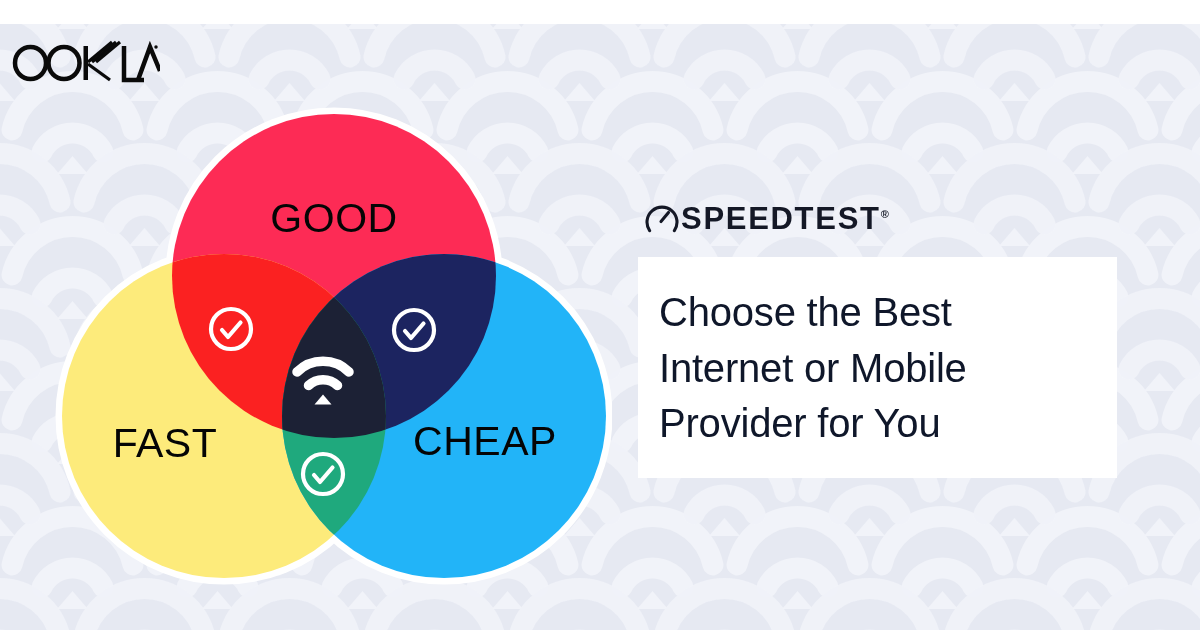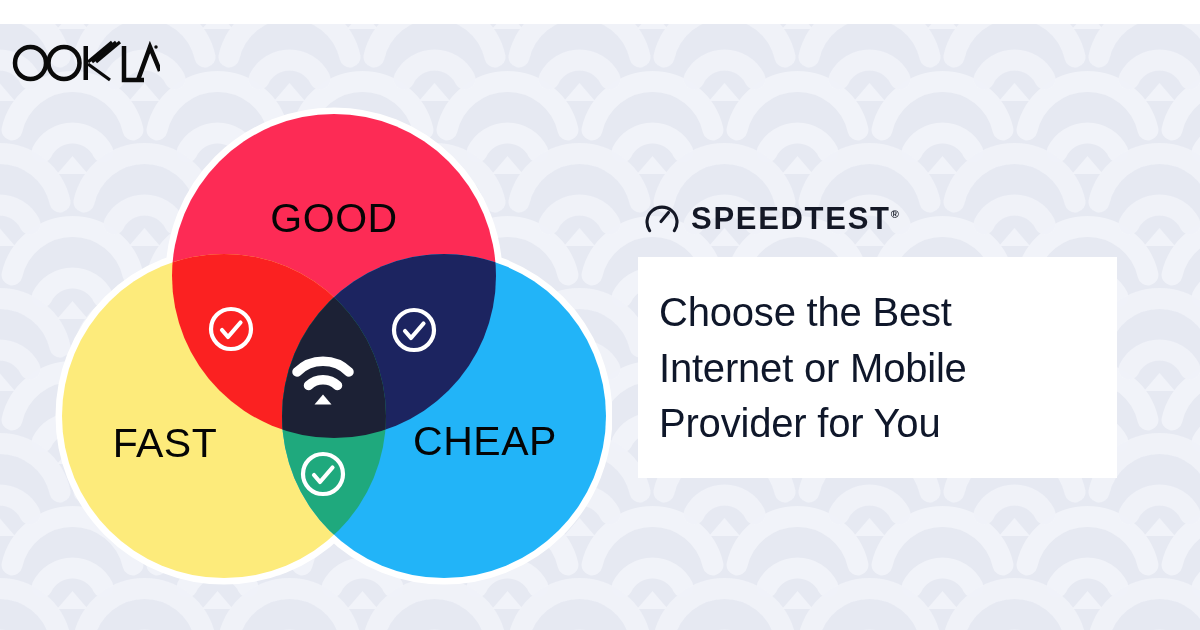--- a/index.html
+++ b/index.html
@@ -52,21 +52,21 @@
     position: absolute;
     left: 638px;
     top: 170px;
     width: 482px;
   }
 
   #speedtest-logo-row {
     display: flex;
     align-items: center;
     height: 48px;
-    gap: 12px;
+    gap: 2px;
     padding-left: 7px;
   }
   #speedtest-gauge { flex: 0 0 auto; display: block; }
   #speedtest-wordmark {
     font-family: "Liberation Sans", "DejaVu Sans", sans-serif;
     font-weight: 700;
     font-size: 31px;
     letter-spacing: 0.055em;
     color: #141826;
     line-height: 1;

